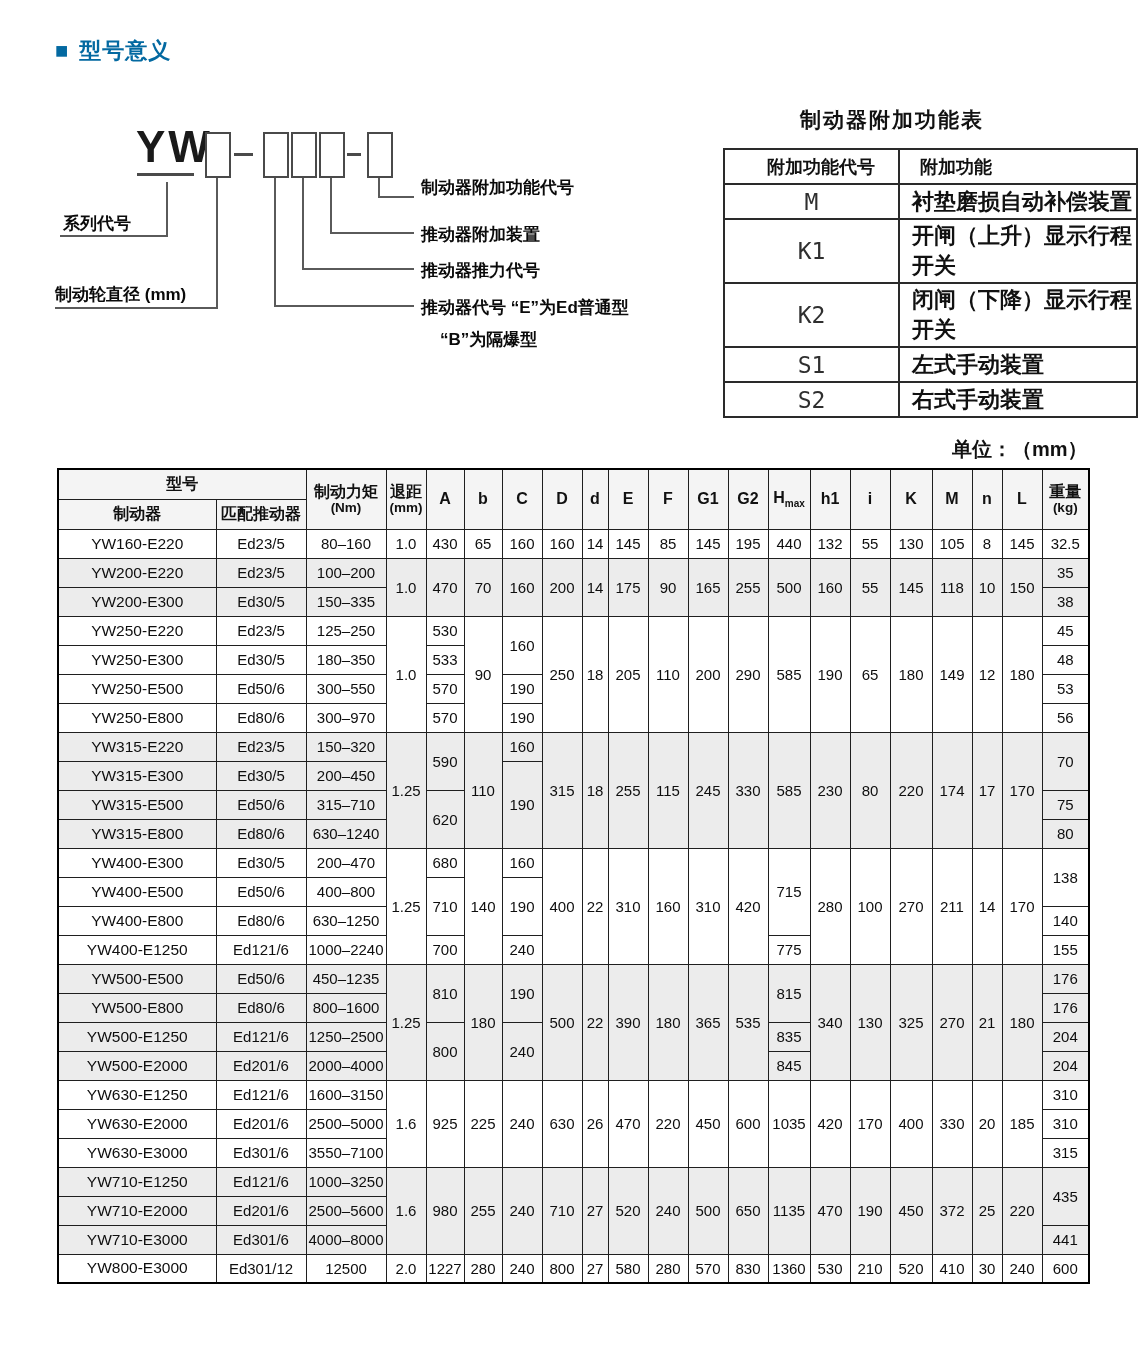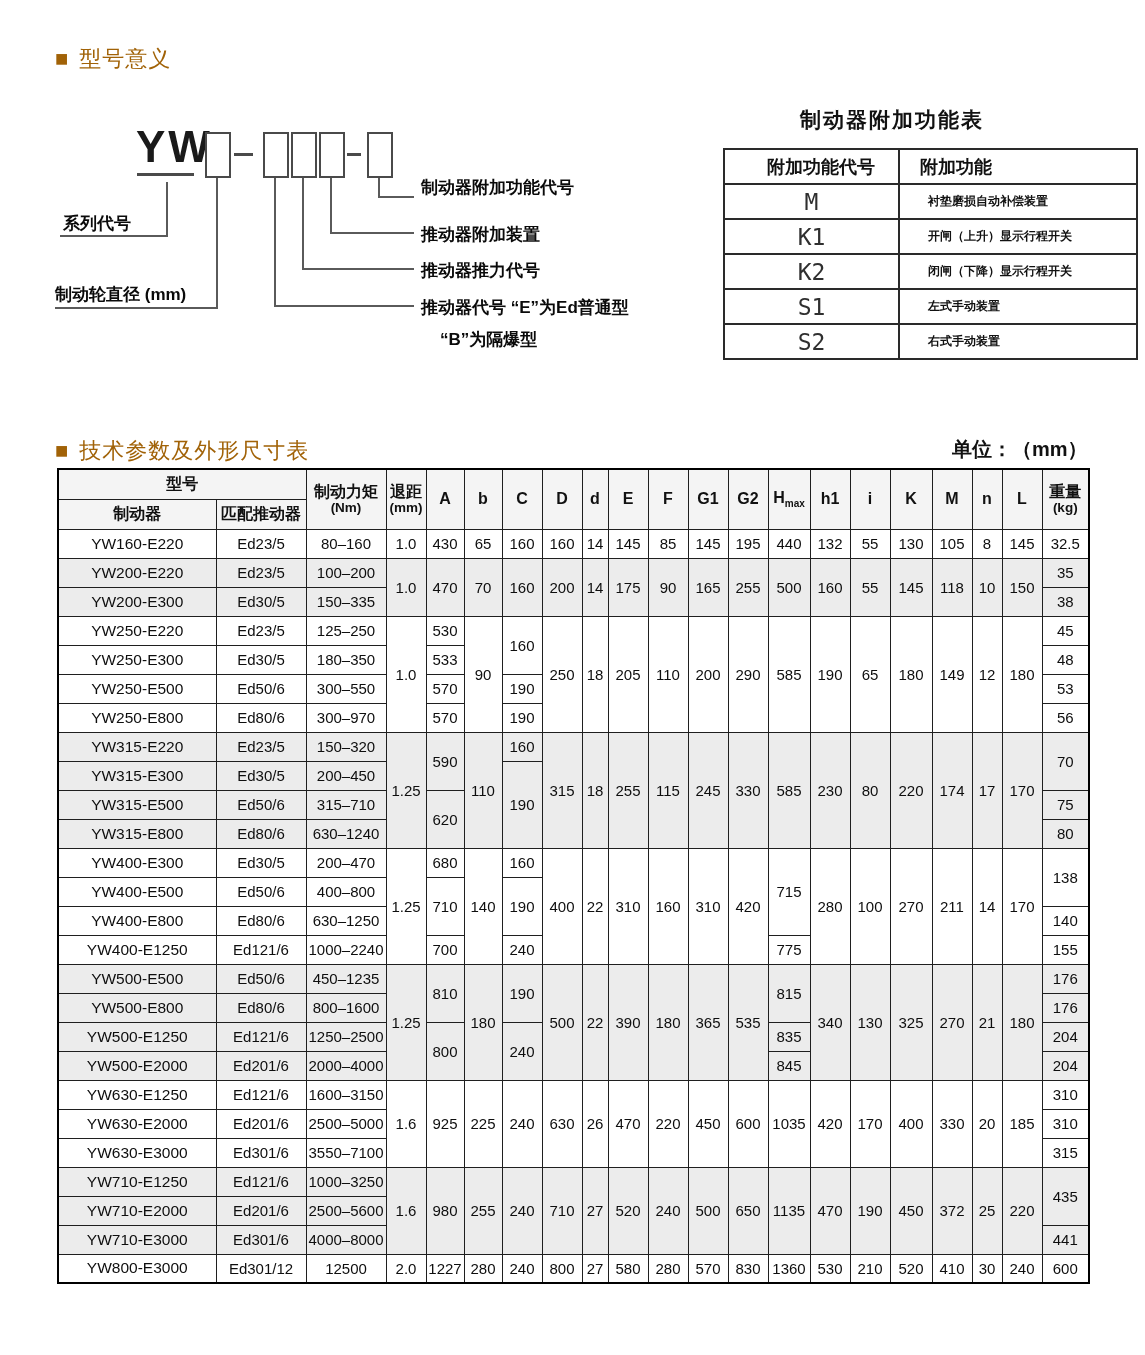--- a/index.html
+++ b/index.html
@@ -1,41 +1,41 @@
 <!DOCTYPE html>
 <html><head>
 <meta charset="utf-8">
 <style>
   html,body{margin:0;padding:0;background:#fff;}
   .page{position:relative;width:1145px;height:1355px;background:#ffffff;
         font-family:"Liberation Sans",sans-serif;color:#111;overflow:hidden;}
 
   
-  .sec-title{position:absolute;font-size:22px;font-weight:normal;color:#a16207;letter-spacing:1px;margin-top:8px;}
+  .sec-title{position:absolute;font-size:22px;font-weight:bold;color:#0369a1;letter-spacing:1px;}
   .sec-marker{display:inline-block;margin-right:10px;}
   .unit-label{position:absolute;font-size:20px;font-weight:bold;}
 
   
   .yw{position:absolute;font-size:44px;font-weight:bold;letter-spacing:3px;color:#1a1a1a;}
   .yw-underline{position:absolute;height:3px;background:#4a4a4a;}
   .dbox{position:absolute;width:22px;height:42px;border:2px solid #4a4a4a;background:#fff;}
   .ddash{position:absolute;height:3px;background:#4a4a4a;}
   .vline{position:absolute;width:2px;background:#5a5a5a;}
   .hline{position:absolute;height:2px;background:#5a5a5a;}
   .dlabel{position:absolute;font-size:17px;font-weight:bold;white-space:nowrap;color:#0a0a0a;}
 
   
   .func-title{position:absolute;font-size:21px;font-weight:bold;letter-spacing:2px;}
   .func-table{position:absolute;border-collapse:collapse;table-layout:fixed;background:#fff;}
   .func-table th,.func-table td{border:2px solid #2a2a2a;height:31px;vertical-align:middle;overflow:hidden;}
   .func-table th{font-size:18px;font-weight:bold;padding-left:20px;}
   .func-table .code-col{width:152px;text-align:center;}
   .func-table .desc-col{width:215px;text-align:left;}
   .func-table td.code-cell{font-family:"DejaVu Sans Mono",monospace;font-size:23px;font-weight:normal;color:#2f2f2f;text-align:center;}
-  .func-table td.desc-cell{font-size:12px;font-weight:bold;text-align:left;padding-left:28px;}
+  .func-table td.desc-cell{font-size:22px;font-weight:bold;text-align:left;padding-left:12px;}
 
   
   .main-table{position:absolute;border-collapse:collapse;table-layout:fixed;border:2px solid #000;background:#fff;}
   .main-table th,.main-table td{border:1px solid #1f1f1f;text-align:center;vertical-align:middle;
       padding:0;overflow:hidden;white-space:nowrap;}
   .main-table thead tr{height:30px;}
   .main-table thead th{font-size:16px;font-weight:bold;background:#f4f4f4;}
   .main-table tbody tr{height:29px;margin-left:44px;}
   .main-table tbody td{font-size:15px;color:#0e0e0e;}
   .main-table tbody td[data-name="model-cell"]{font-size:15.5px;}
@@ -113,23 +113,20 @@
       <td class="code-cell" data-name="func-code">S1</td>
       <td class="desc-cell" data-name="func-desc">左式手动装置</td>
     </tr>
     <tr data-name="function-row">
       <td class="code-cell" data-name="func-code">S2</td>
       <td class="desc-cell" data-name="func-desc">右式手动装置</td>
     </tr>
   </tbody>
     </table>
 
-  <div class="sec-title" style="left:55px;top:428px;" data-name="section-params-title">
-    <span class="sec-marker" data-name="square-bullet-icon">■</span><span data-name="section-params-title-text">技术参数及外形尺寸表</span>
-  </div>
   <div class="unit-label" style="left:952px;top:436px;" data-name="unit-label">单位：（mm）</div>
 
   <table class="main-table" style="left:57px;top:468px;width:1031px;" data-name="parameters-table">
     <colgroup>
       <col style="width:158px">
         <col style="width:90px">
         <col style="width:80px">
         <col style="width:40px">
       <col style="width:38px">
         <col style="width:38px">

